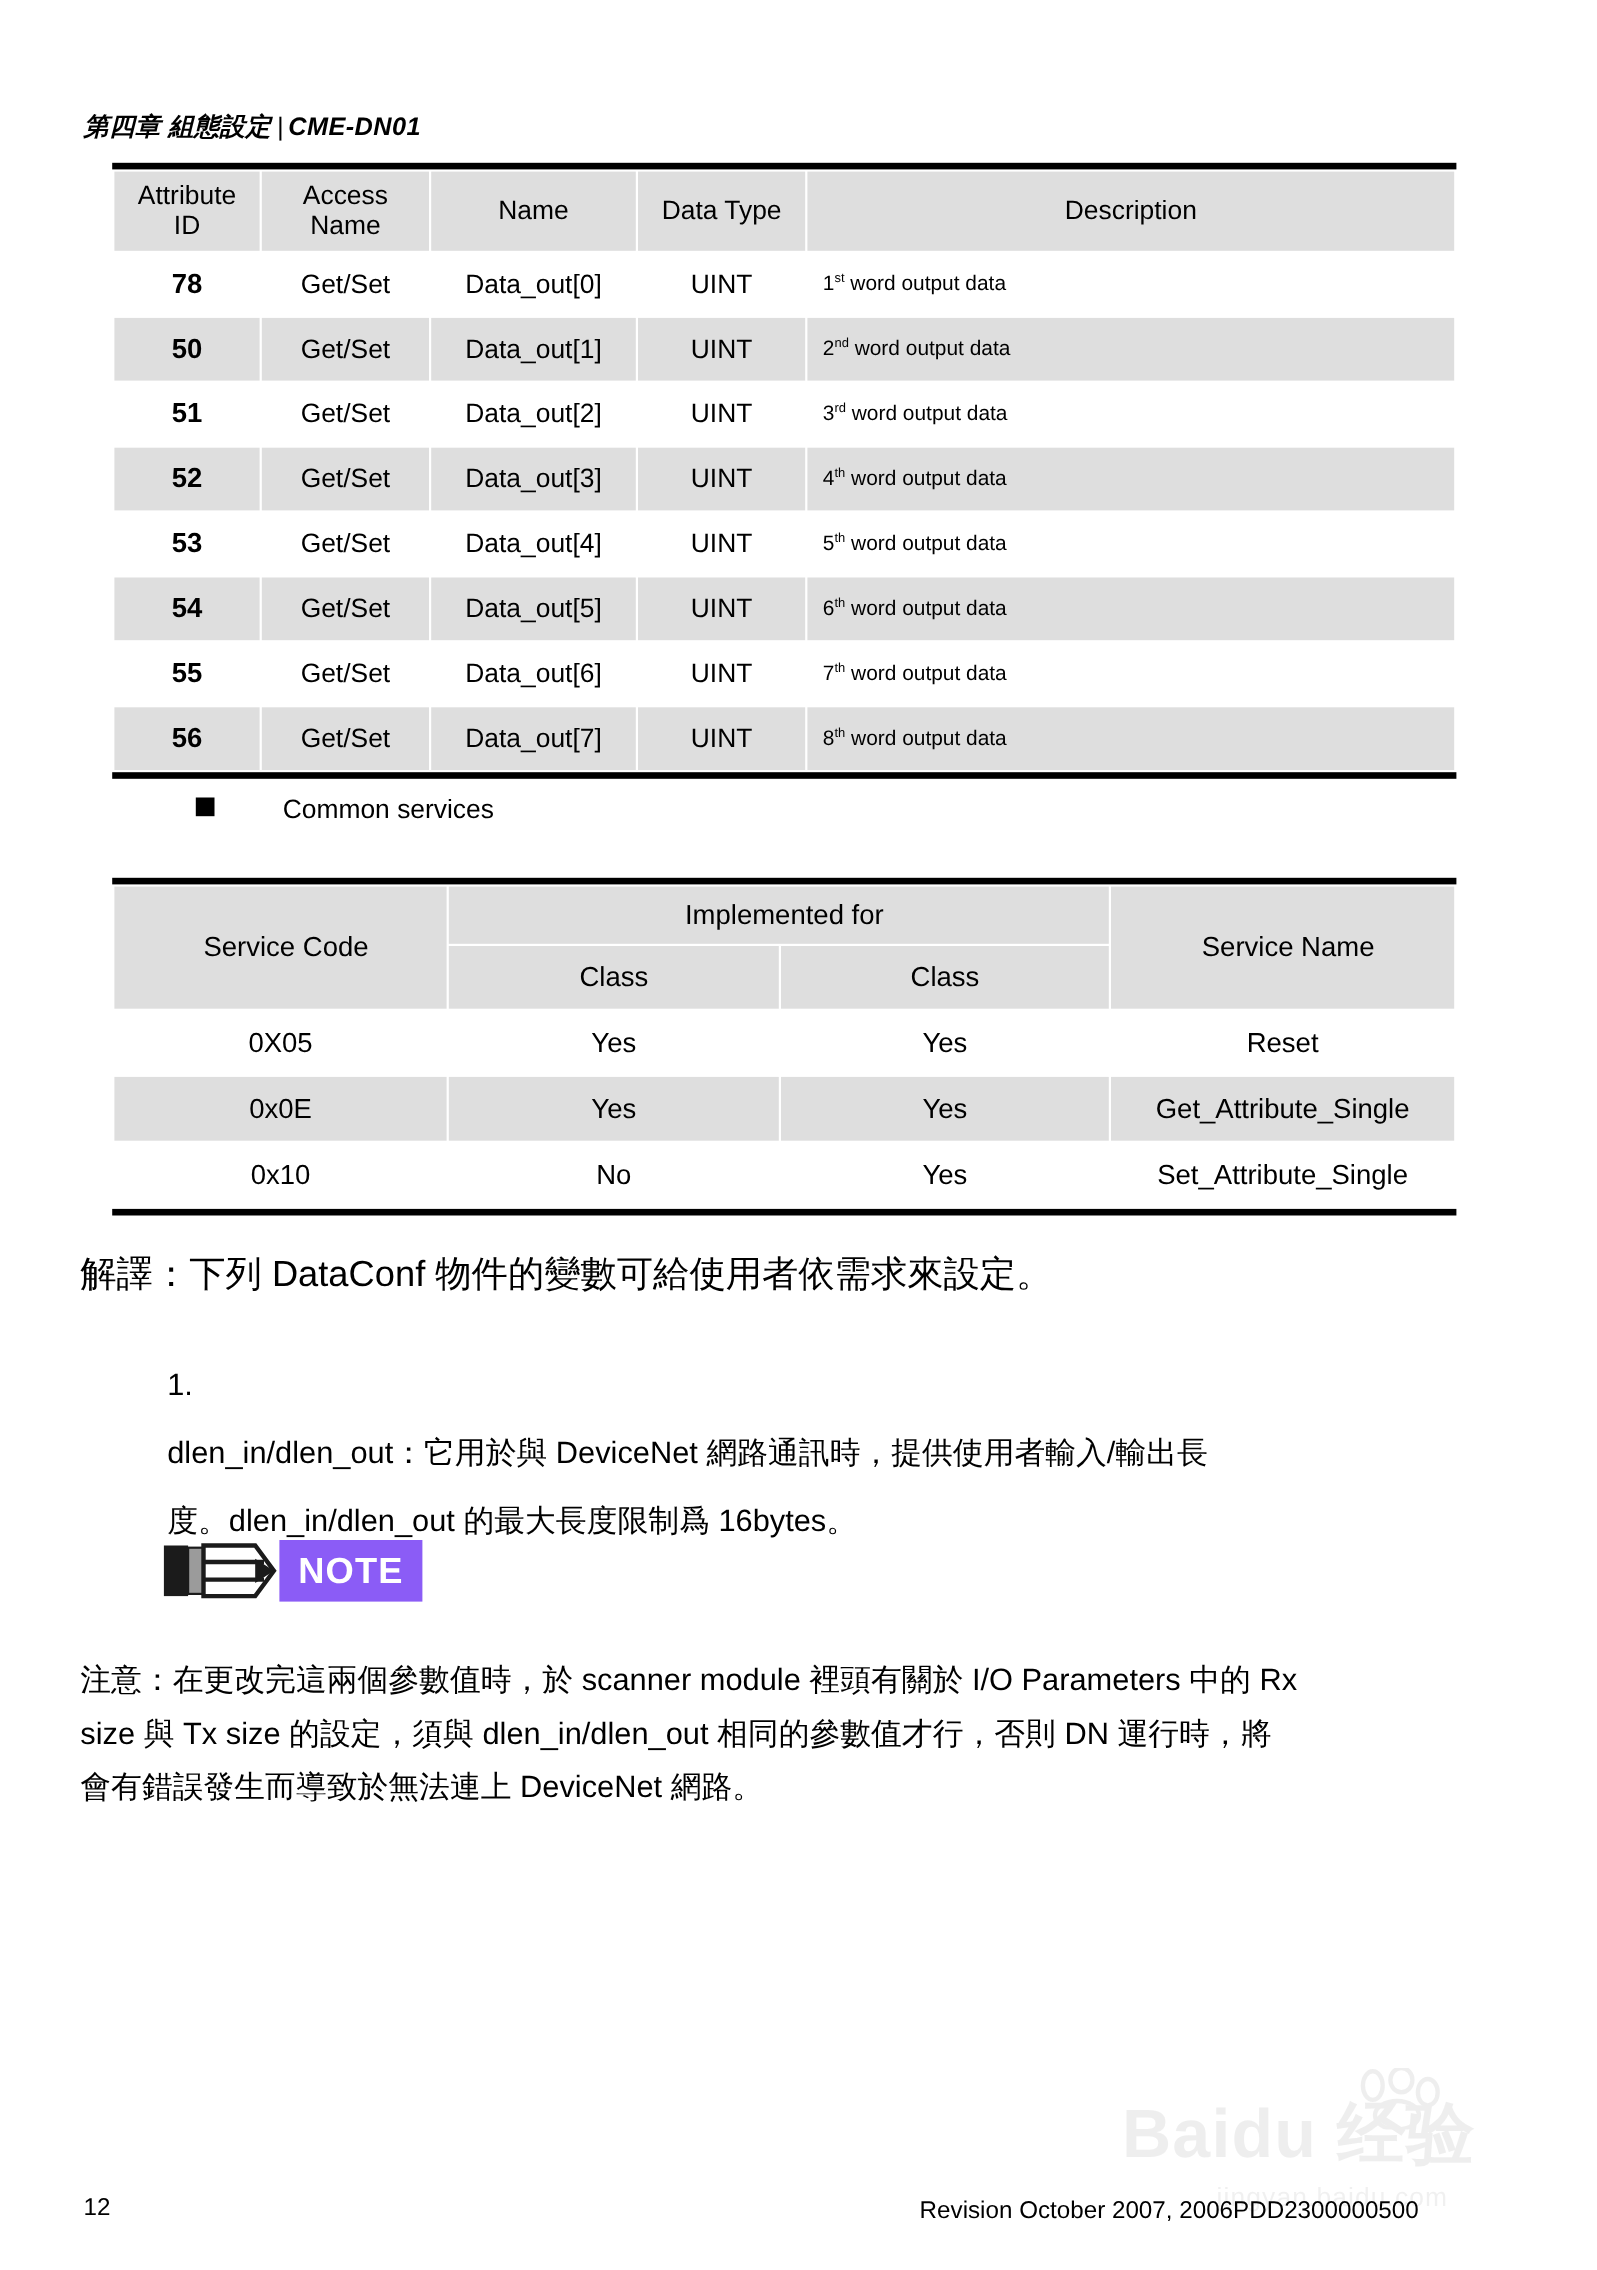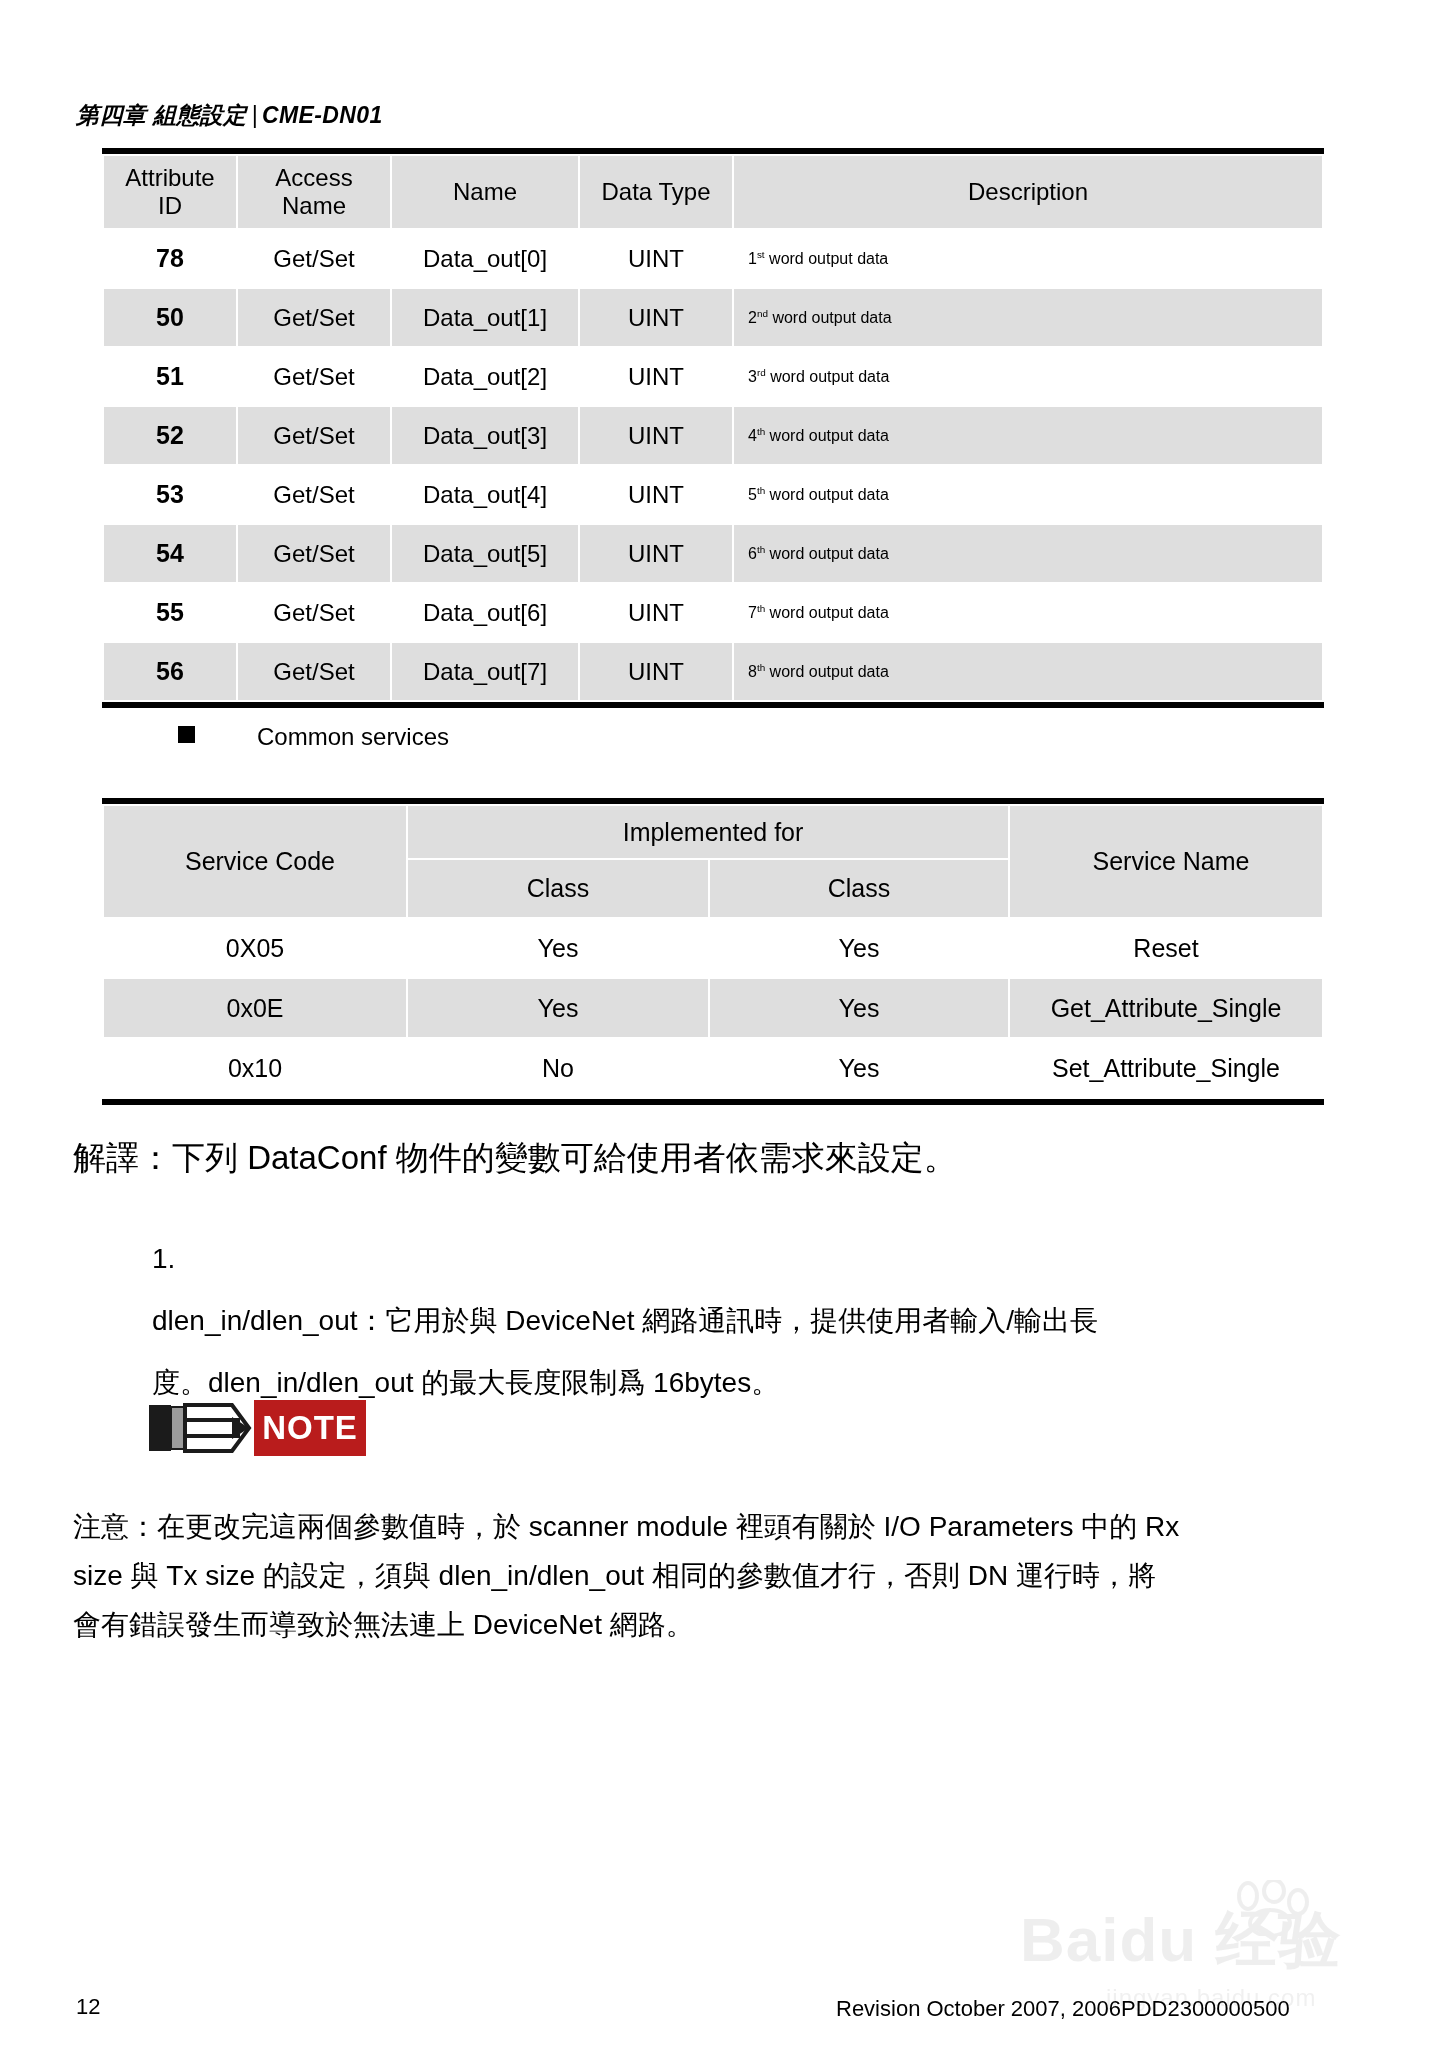--- a/index.html
+++ b/index.html
@@ -87,21 +87,21 @@
   #attr-table .c-type   { width: 152px; }
   #attr-table .c-desc   { width: auto; }
 
   #attr-table td.cell-h  { height: 72px; }
   #attr-table td.cell-r  { height: 57px; }
 
   #attr-table .id-val { font-weight: bold; font-size: 25px; }
   #attr-table .desc-val {
     text-align: left;
     padding-left: 14px;
-    font-size: 16px;
+    font-size: 19px;
   }
   sup {
     font-size: 0.62em;
     vertical-align: super;
     line-height: 0;
   }
 
   
   .bullet-line {
     position: absolute;
@@ -167,23 +167,23 @@
   .pencil {
     position: absolute;
     left: 0; top: 0;
     width: 108px;
     height: 56px;
   }
   .note-tag {
     position: absolute;
     left: 106px;
     top: 0;
-    width: 112px;
+    width: 130px;
     height: 56px;
-    background: #b91c1c;
+    background: #8b5cf6;
     color: #ffffff;
     font-weight: bold;
     font-size: 33px;
     letter-spacing: 1px;
     text-align: center;
     line-height: 56px;
   }
 
   .note-para {
     position: absolute;

